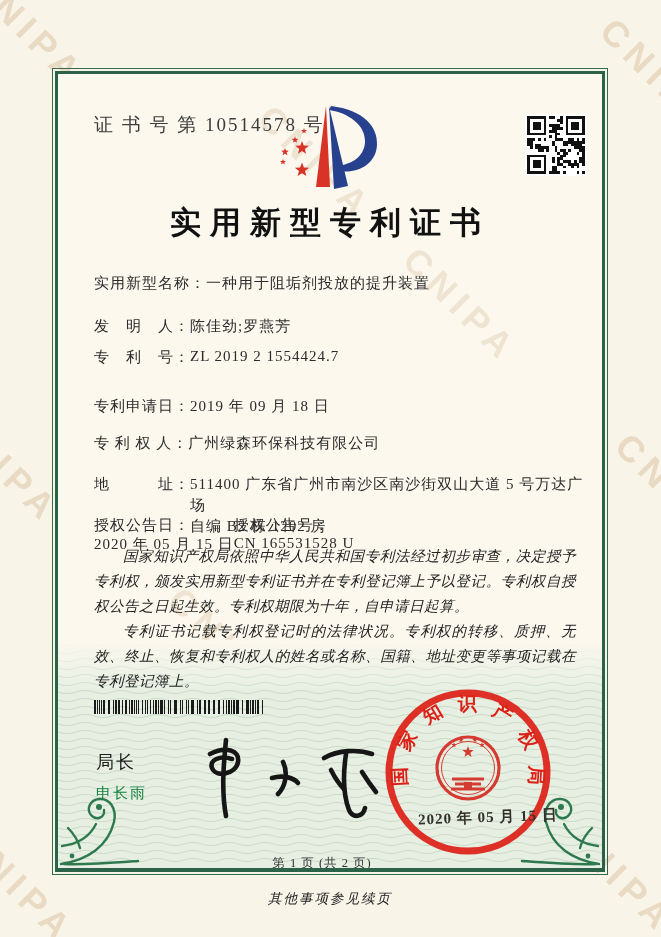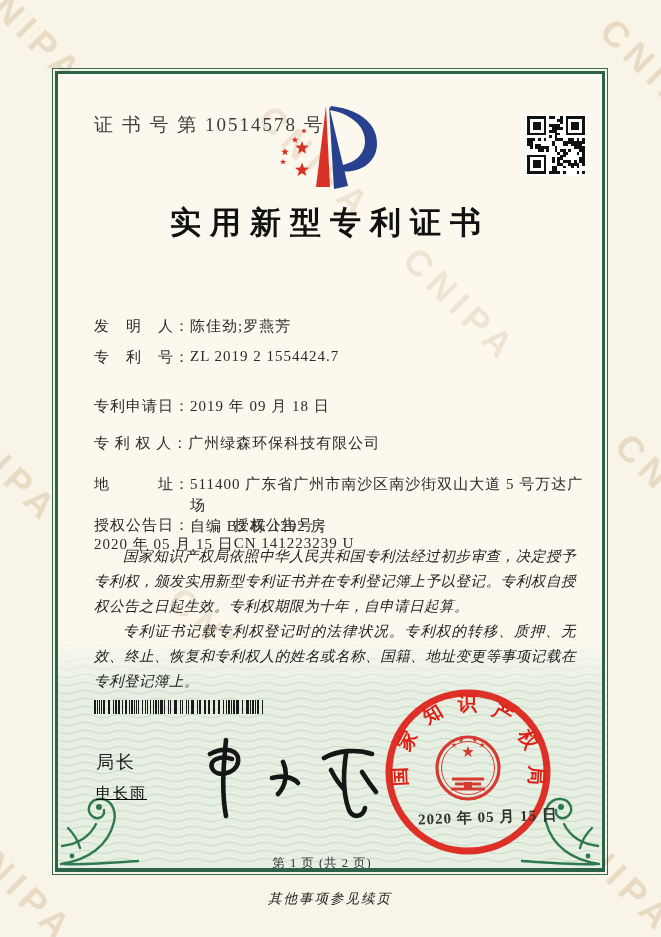--- a/index.html
+++ b/index.html
@@ -38,21 +38,21 @@
   .grant-row .cell.right{}
   
   .paras{position:absolute;left:36px;right:26px;top:470px;font-size:14.5px;line-height:25px;
       font-style:italic;letter-spacing:0.5px;color:#222;z-index:3;}
   .paras p{margin:0;text-indent:2em;text-align:justify;}
   
   .barcode{position:absolute;left:36px;top:626px;width:172px;height:14px;z-index:3;}
   .sig-title{position:absolute;left:38px;top:676px;font-size:18px;letter-spacing:2px;z-index:3;
       font-family:"Liberation Sans","DejaVu Sans",sans-serif;color:#1c1c1c;}
   .sig-name{position:absolute;left:38px;top:710px;font-size:15px;letter-spacing:2px;z-index:3;
-      font-family:"Liberation Sans","DejaVu Sans",sans-serif;color:#000000;text-decoration:underline;}
+      font-family:"Liberation Sans","DejaVu Sans",sans-serif;color:#15803d;}
   .signature{position:absolute;left:128px;top:652px;width:225px;height:98px;z-index:3;}
   .seal{position:absolute;left:322px;top:610px;width:176px;height:176px;z-index:4;}
   .seal-date{position:absolute;left:334px;top:734px;width:192px;text-align:center;font-size:15px;
       letter-spacing:1px;color:#33302c;transform:rotate(-2deg);z-index:5;font-weight:bold;}
   .page-num{position:absolute;left:0;right:16px;top:781px;text-align:center;font-size:12.5px;
       letter-spacing:1px;color:#333;z-index:3;}
   .continuation{position:absolute;left:52px;width:556px;top:890px;text-align:center;font-size:13.5px;
       letter-spacing:2px;font-style:italic;color:#222;z-index:1;}
 </style>
 </head>
@@ -269,20 +269,24 @@
           <rect x="14" y="0" width="7" height="7" fill="#111"></rect>
           <rect x="15" y="1" width="5" height="5" fill="#fff"></rect>
           <rect x="16" y="2" width="3" height="3" fill="#111"></rect>
           <rect x="0" y="14" width="7" height="7" fill="#111"></rect>
           <rect x="1" y="15" width="5" height="5" fill="#fff"></rect>
           <rect x="2" y="16" width="3" height="3" fill="#111"></rect>
         </svg>
 
       <div class="title">实用新型专利证书</div>
 
+      <div class="row" style="top:200px;">
+        <span class="lab">实用新型名称：</span>
+        <span class="val">一种用于阻垢剂投放的提升装置</span>
+      </div>
       <div class="row" style="top:243px;">
         <span class="lab">发　明　人：</span>
         <span class="val">陈佳劲;罗燕芳</span>
       </div>
       <div class="row" style="top:274px;">
         <span class="lab">专　利　号：</span>
         <span class="val">ZL 2019 2 1554424.7</span>
       </div>
       <div class="row" style="top:323px;">
         <span class="lab">专利申请日：</span>
@@ -297,21 +301,21 @@
         <span class="val">511400 广东省广州市南沙区南沙街双山大道 5 号万达广场
 自编 B2 栋 1202 房</span>
       </div>
       <div class="grant-row" style="top:442px;">
         <span class="cell">
           <span class="lab">授权公告日：</span>
           <span class="val">2020 年 05 月 15 日</span>
         </span>
         <span class="cell right">
           <span class="lab">授权公告号：</span>
-          <span class="val">CN 141223239 U</span>
+          <span class="val">CN 165531528 U</span>
         </span>
       </div>
 
       <div class="paras">
         <p>国家知识产权局依照中华人民共和国专利法经过初步审查，决定授予专利权，颁发实用新型专利证书并在专利登记簿上予以登记。专利权自授权公告之日起生效。专利权期限为十年，自申请日起算。</p>
         <p>专利证书记载专利权登记时的法律状况。专利权的转移、质押、无效、终止、恢复和专利权人的姓名或名称、国籍、地址变更等事项记载在专利登记簿上。</p>
       </div>
 
       <svg class="barcode" id="barcode" viewBox="0 0 172 14" preserveAspectRatio="none">
           <rect x="0" y="0" width="2" height="14" fill="#1a1a1a"></rect>

